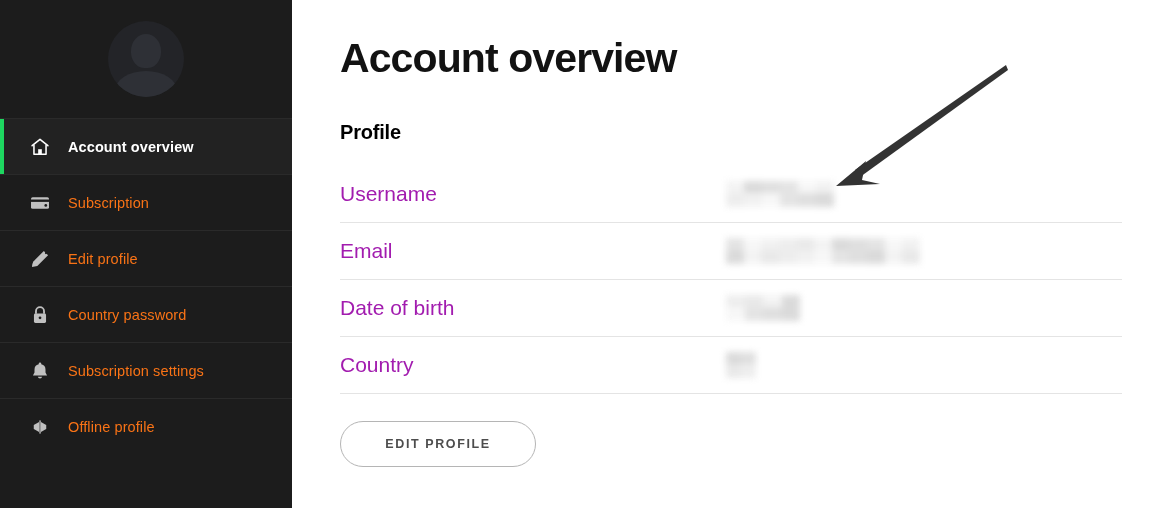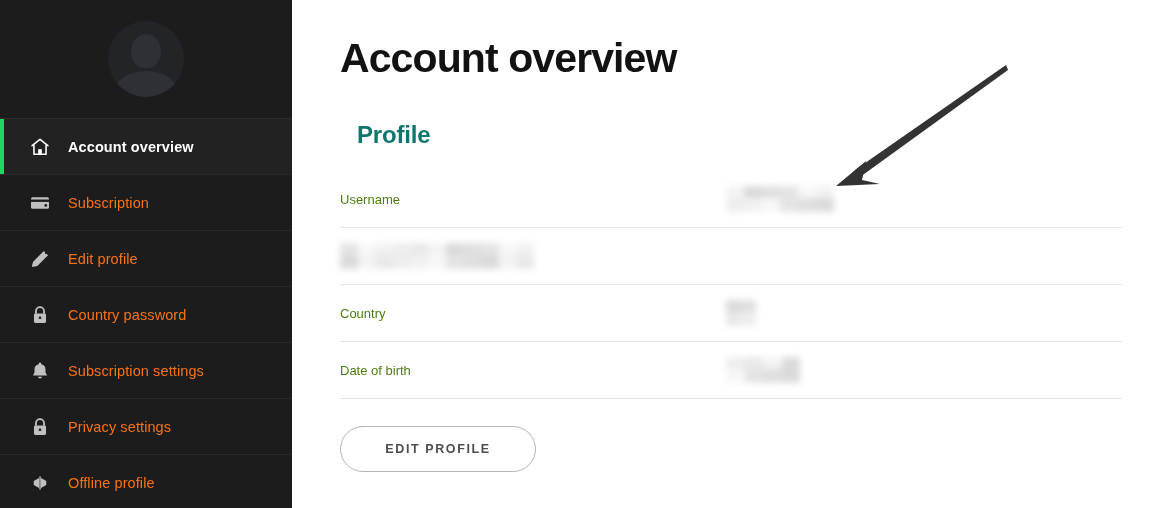--- a/index.html
+++ b/index.html
@@ -112,41 +112,40 @@
   }
   #page-title {
     font-size: 41px;
     font-weight: bold;
     color: #121212;
     letter-spacing: -.9px;
     line-height: 1;
   }
   #section-title {
     margin-top: 42px;
-    font-size: 24px;
+    font-size: 20px;
     font-weight: bold;
-    color: #0f766e;
+    color: #000000;
     letter-spacing: -.2px;
-    margin-left: 17px;
   }
 
   #profile-table {
     margin-top: 22px;
     width: 782px;
   }
   .profile-row {
     position: relative;
     height: 57px;
     display: flex;
     align-items: center;
     border-bottom: 1px solid #e4e4e4;
   }
   .row-label {
-    font-size: 13px;
-    color: #4d7c0f;
+    font-size: 21px;
+    color: #a21caf;
     width: 386px;
     min-width: 386px;
   }
   .row-value {
     position: relative;
     height: 30px;
     display: flex;
     align-items: center;
   }
   
@@ -252,31 +251,20 @@
         </div>
         <div class="nav-item">
           <span class="accent"></span>
      <span class="nav-icon">
             <svg width="22" height="22" viewBox="0 0 24 24">
                 <path d="M12 2.6a1.4 1.4 0 0 1 1.4 1.4v.7a6 6 0 0 1 4.6 5.8v3.2l1.7 3.1H4.3L6 13.7v-3.2a6 6 0 0 1 4.6-5.8V4A1.4 1.4 0 0 1 12 2.6Z" fill="#c0c0c0"></path>
                 <path d="M9.6 18.3a2.5 2.5 0 0 0 4.8 0Z" fill="#c0c0c0"></path>
               </svg>
           </span>
      <span class="nav-label">Subscription settings</span>
-        </div>
-        <div class="nav-item">
-          <span class="accent"></span>
-     <span class="nav-icon">
-            <svg width="22" height="22" viewBox="0 0 24 24">
-                <path d="M7.6 10.5V7.8a4.4 4.4 0 0 1 8.8 0v2.7" stroke="#c0c0c0" stroke-width="2" fill="none"></path>
-                <rect x="5.4" y="10.4" width="13.2" height="10.2" rx="1.6" fill="#c0c0c0"></rect>
-                <circle cx="12" cy="15.1" r="1.5" fill="#1c1c1c"></circle>
-              </svg>
-          </span>
-     <span class="nav-label">Privacy settings</span>
         </div>
         <div class="nav-item">
           <span class="accent"></span>
      <span class="nav-icon">
             <svg width="22" height="22" viewBox="0 0 24 24">
                 <path d="M11 6.5v11L5.2 14.2V9.8Z" fill="#c0c0c0"></path>
                 <path d="M13 6.5v11l5.8-3.3V9.8Z" fill="#c0c0c0"></path>
                 <rect x="11.3" y="4.8" width="1.5" height="14.4" fill="#c0c0c0"></rect>
               </svg>
           </span>
@@ -300,56 +288,57 @@
               <span style="width:18px;background:linear-gradient(to bottom,#f3f3f3 0 48%,#ededed 48% 100%)"></span>
               <span style="width:18px;background:linear-gradient(to bottom,#d9d9d9 0 48%,#f1f1f1 48% 100%)"></span>
               <span style="width:18px;background:linear-gradient(to bottom,#dedede 0 48%,#f7f7f7 48% 100%)"></span>
               <span style="width:18px;background:linear-gradient(to bottom,#e3e3e3 0 48%,#e3e3e3 48% 100%)"></span>
               <span style="width:18px;background:linear-gradient(to bottom,#f7f7f7 0 48%,#dedede 48% 100%)"></span>
               <span style="width:18px;background:linear-gradient(to bottom,#f1f1f1 0 48%,#d9d9d9 48% 100%)"></span>
             </span>
           </span>
         </div>
         <div class="profile-row">
+          <span class="row-label">Email</span>
      <span class="row-value">
             <span class="redacted" style="width:194px">
               <span style="width:17.636363636363637px;background:linear-gradient(to bottom,#e3e3e3 0 48%,#d9d9d9 48% 100%)"></span>
               <span style="width:17.636363636363637px;background:linear-gradient(to bottom,#f7f7f7 0 48%,#f3f3f3 48% 100%)"></span>
               <span style="width:17.636363636363637px;background:linear-gradient(to bottom,#f1f1f1 0 48%,#e8e8e8 48% 100%)"></span>
               <span style="width:17.636363636363637px;background:linear-gradient(to bottom,#ededed 0 48%,#ededed 48% 100%)"></span>
               <span style="width:17.636363636363637px;background:linear-gradient(to bottom,#e8e8e8 0 48%,#f1f1f1 48% 100%)"></span>
               <span style="width:17.636363636363637px;background:linear-gradient(to bottom,#f3f3f3 0 48%,#f7f7f7 48% 100%)"></span>
               <span style="width:17.636363636363637px;background:linear-gradient(to bottom,#d9d9d9 0 48%,#e3e3e3 48% 100%)"></span>
               <span style="width:17.636363636363637px;background:linear-gradient(to bottom,#dedede 0 48%,#dedede 48% 100%)"></span>
               <span style="width:17.636363636363637px;background:linear-gradient(to bottom,#e3e3e3 0 48%,#d9d9d9 48% 100%)"></span>
               <span style="width:17.636363636363637px;background:linear-gradient(to bottom,#f7f7f7 0 48%,#f3f3f3 48% 100%)"></span>
               <span style="width:17.636363636363637px;background:linear-gradient(to bottom,#f1f1f1 0 48%,#e8e8e8 48% 100%)"></span>
             </span>
           </span>
         </div>
         <div class="profile-row">
-          <span class="row-label">Country</span>
-     <span class="row-value">
-            <span class="redacted" style="width:30px">
-              <span style="width:15px;background:linear-gradient(to bottom,#d9d9d9 0 48%,#e8e8e8 48% 100%)"></span>
-              <span style="width:15px;background:linear-gradient(to bottom,#dedede 0 48%,#ededed 48% 100%)"></span>
-            </span>
-          </span>
-        </div>
-        <div class="profile-row">
           <span class="row-label">Date of birth</span>
      <span class="row-value">
             <span class="redacted" style="width:74px">
               <span style="width:18.5px;background:linear-gradient(to bottom,#ededed 0 48%,#f7f7f7 48% 100%)"></span>
               <span style="width:18.5px;background:linear-gradient(to bottom,#e8e8e8 0 48%,#e3e3e3 48% 100%)"></span>
               <span style="width:18.5px;background:linear-gradient(to bottom,#f3f3f3 0 48%,#dedede 48% 100%)"></span>
               <span style="width:18.5px;background:linear-gradient(to bottom,#d9d9d9 0 48%,#d9d9d9 48% 100%)"></span>
             </span>
           </span>
         </div>
+        <div class="profile-row">
+          <span class="row-label">Country</span>
+     <span class="row-value">
+            <span class="redacted" style="width:30px">
+              <span style="width:15px;background:linear-gradient(to bottom,#d9d9d9 0 48%,#e8e8e8 48% 100%)"></span>
+              <span style="width:15px;background:linear-gradient(to bottom,#dedede 0 48%,#ededed 48% 100%)"></span>
+            </span>
+          </span>
+        </div>
       </div>
 
     <button id="edit-profile-button">EDIT PROFILE</button>
 
   </main>
 
   <svg id="arrow-annotation" viewBox="0 0 1165 508">
     <polygon id="arrow-shaft" fill="#333333" points="1006,65 1008,70 860,177 855,170"></polygon>
     <polygon id="arrow-head" fill="#333333" points="836,186 866,161 862,180 880,184"></polygon>
   </svg>

